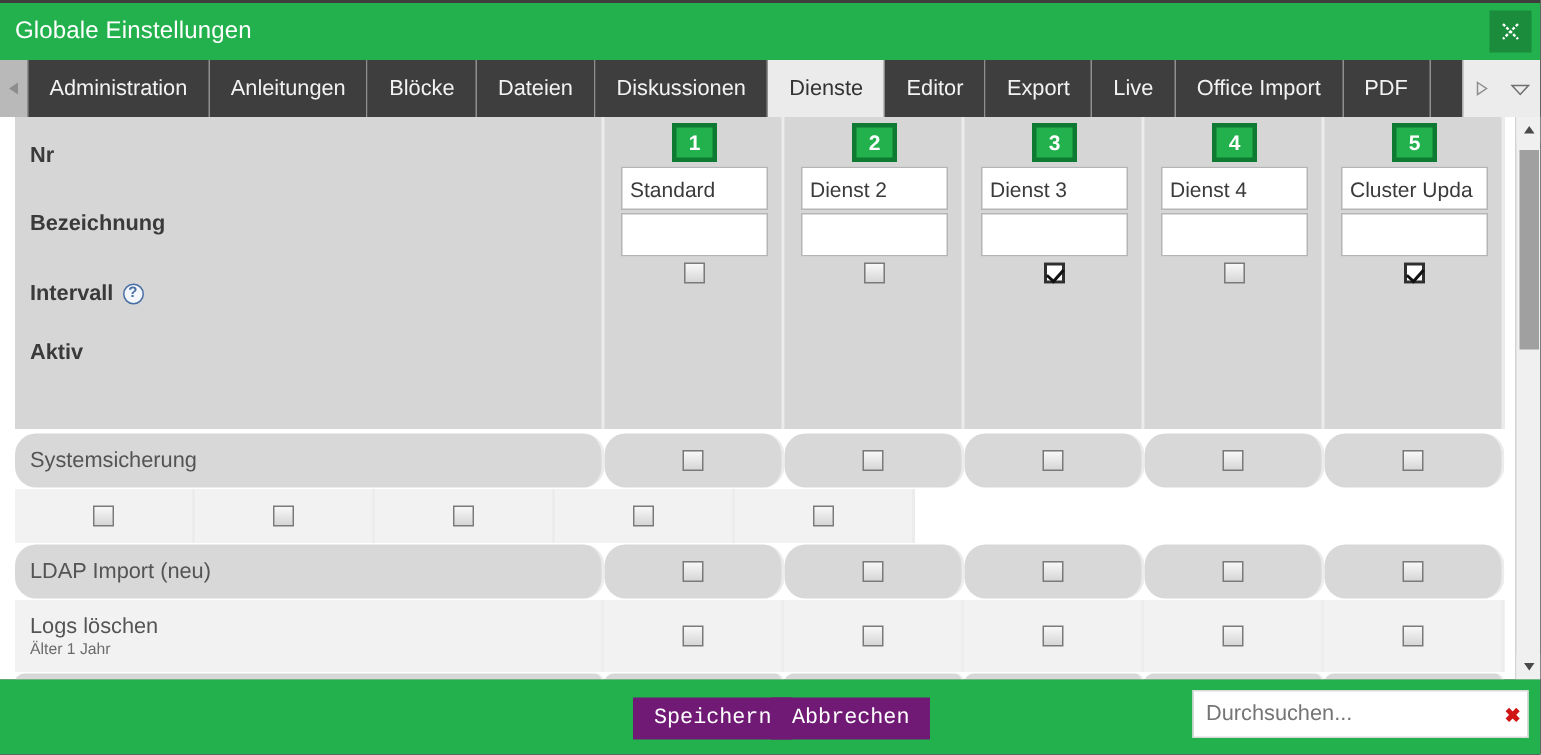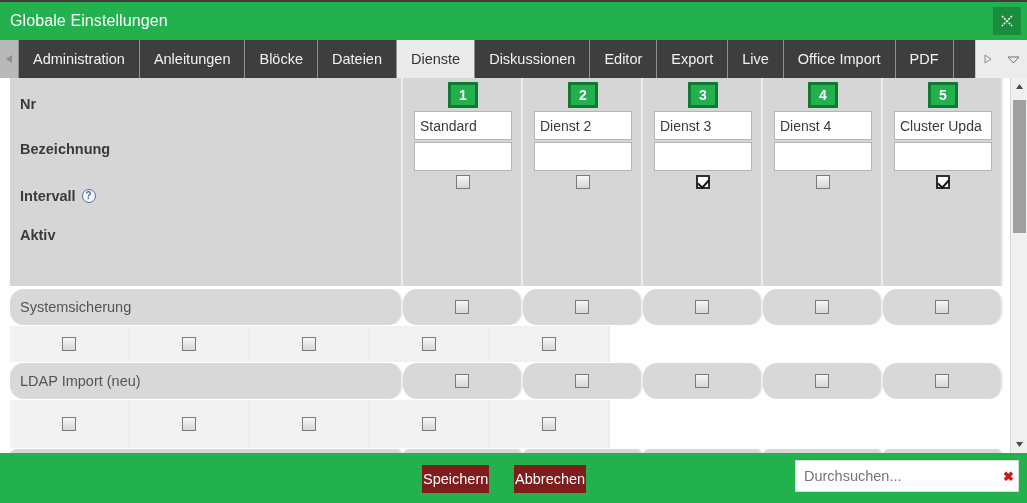--- a/index.html
+++ b/index.html
@@ -291,27 +291,27 @@
   .footer {
     position: absolute;
     left: 0; bottom: 0;
     width: 1027px; height: 50px;
     background: #22b14c;
   }
   .btn {
     position: absolute;
     top: 12px;
     height: 28px;
-    background: #7f1d1d;
+    background: #701a75;
     color: #ffffff;
     border: none;
     font-size: 14.5px;
-    padding: 0 1px;
-    cursor: pointer;
-    font-family: Liberation Sans, sans-serif;
+    padding: 0 14px;
+    cursor: pointer;
+    font-family: Liberation Mono, monospace;
   }
   .btn.save { left: 422px; }
   .btn.cancel { left: 514px; }
   .search-box {
     position: absolute;
     left: 795px; top: 460px;
     width: 224px; height: 32px;
     background: #ffffff;
     border: 1px solid #d9d9d9;
     display: flex;
@@ -363,25 +363,25 @@
         </div>
         <div class="tab">
           <span>Anleitungen</span>
         </div>
         <div class="tab">
           <span>Blöcke</span>
         </div>
         <div class="tab">
           <span>Dateien</span>
         </div>
+        <div class="tab">
+          <span>Diskussionen</span>
+        </div>
         <div class="tab active">
           <span>Dienste</span>
-        </div>
-        <div class="tab">
-          <span>Diskussionen</span>
         </div>
         <div class="tab">
           <span>Editor</span>
         </div>
         <div class="tab">
           <span>Export</span>
         </div>
         <div class="tab">
           <span>Live</span>
         </div>
@@ -517,20 +517,24 @@
               <div class="chk"></div>
             </div>
             <div class="cell-col">
               <div class="chk"></div>
             </div>
             <div class="cell-col">
               <div class="chk"></div>
             </div>
           </div>
           <div class="row data-row even tall">
+            <div class="cell-label">
+              <div class="row-title">Logs löschen</div>
+              <div class="row-sub">Älter 1 Jahr</div>
+            </div>
             <div class="cell-col">
               <div class="chk"></div>
             </div>
             <div class="cell-col">
               <div class="chk"></div>
             </div>
             <div class="cell-col">
               <div class="chk"></div>
             </div>
             <div class="cell-col">

